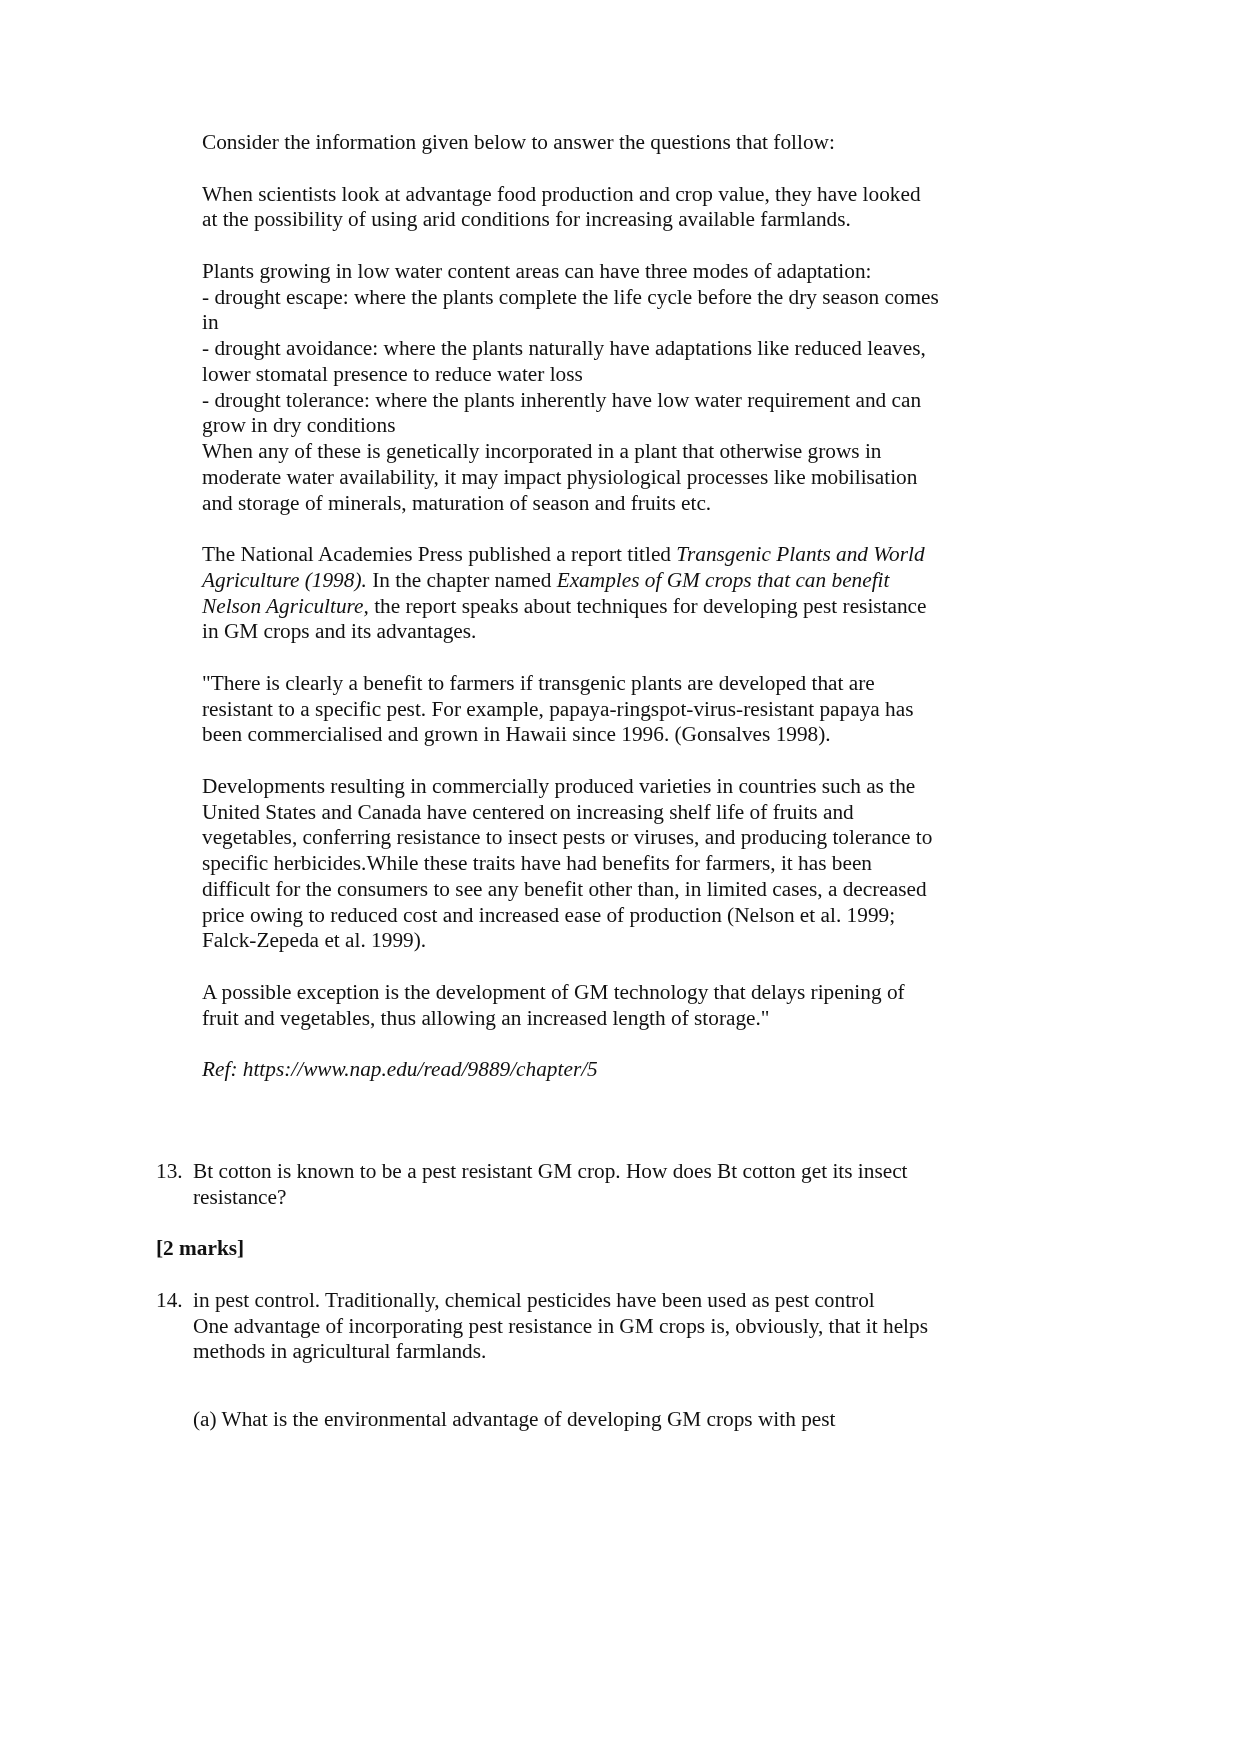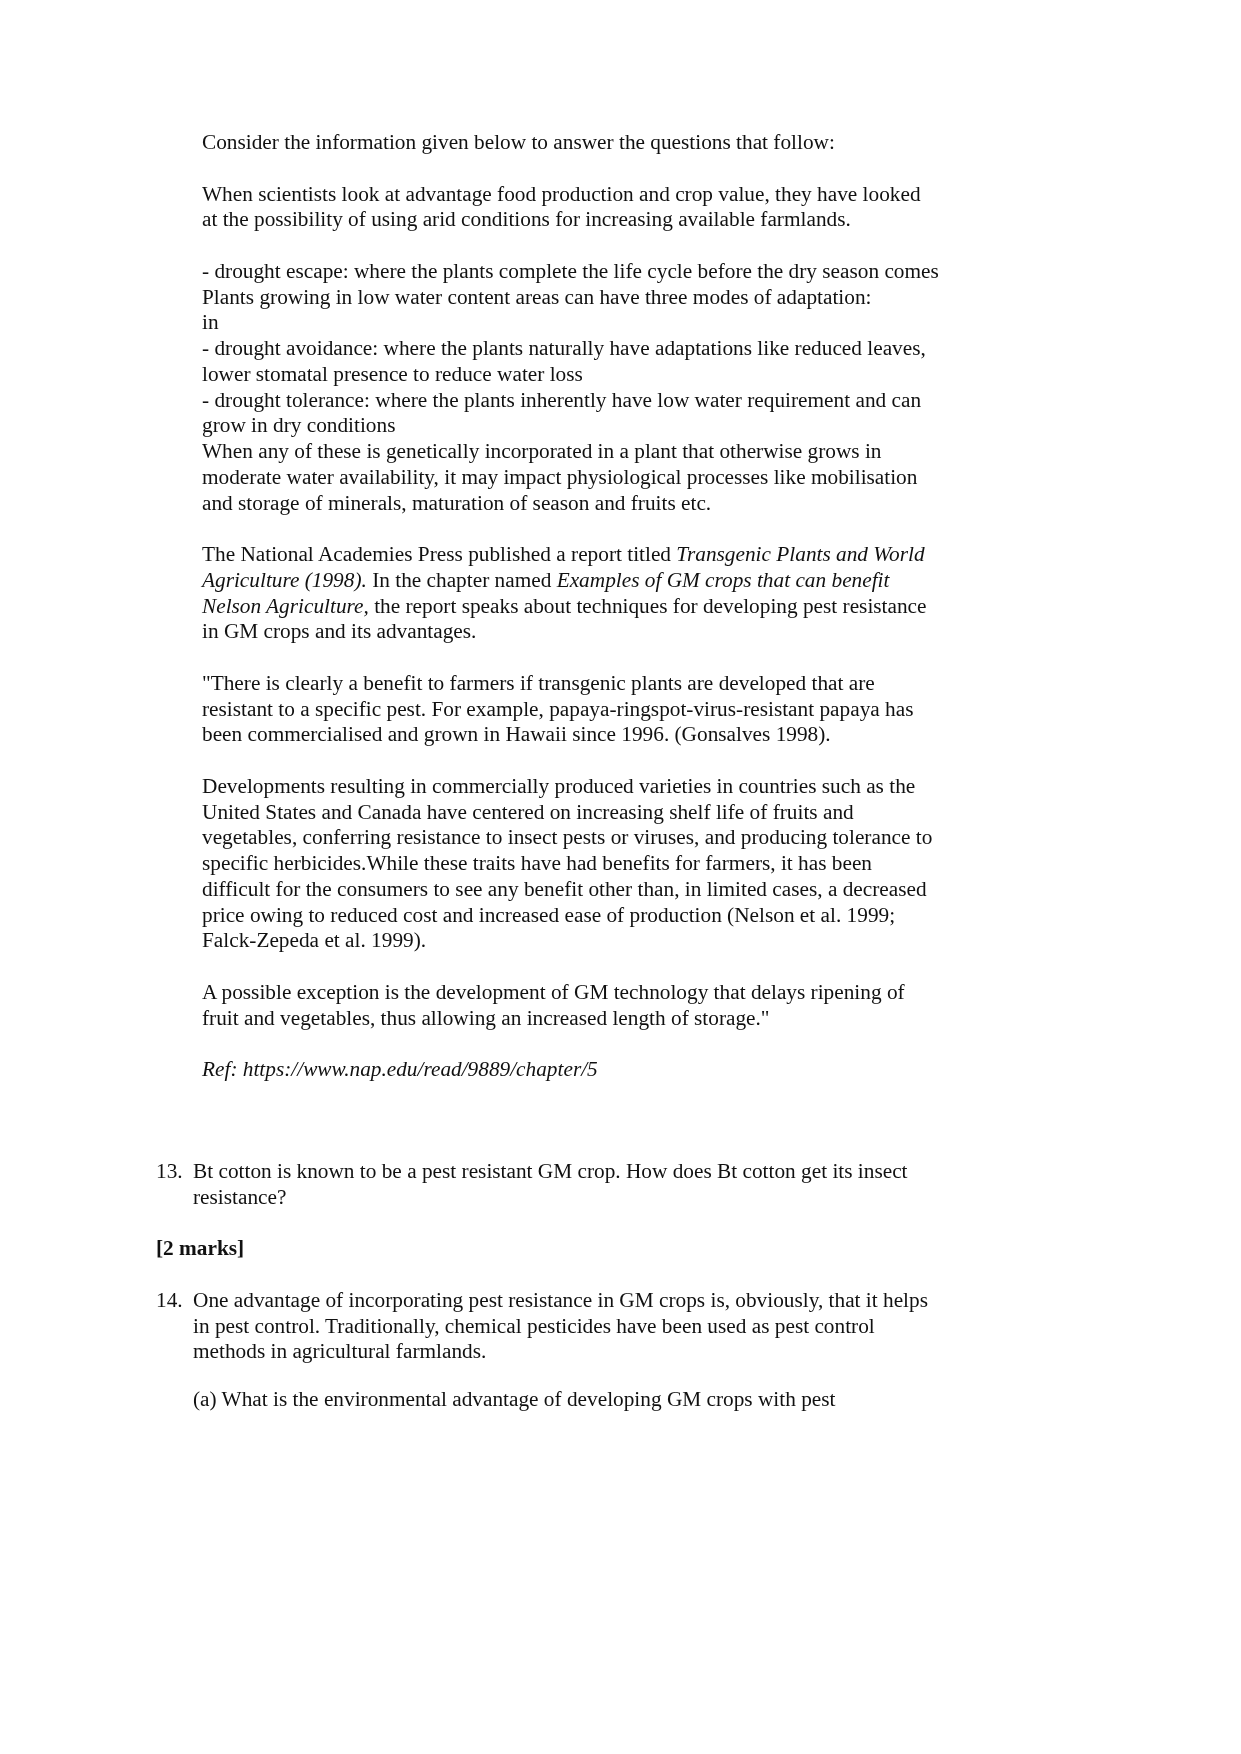--- a/index.html
+++ b/index.html
@@ -59,41 +59,41 @@
       position: absolute;
       left: 0;
       top: 0;
       width: 37px;
     }
     .marks {
       font-weight: bold;
       margin: 0 0 25.75px 0;
     }
     .subq {
-      margin-top: 22px;
+      margin-top: 42px;
     }
   </style>
 </head>
 <body>
 
 <div class="page">
   <div class="content">
 
     <p class="para">
       <span class="line">Consider the information given below to answer the questions that follow:</span>
     </p>
 
     <p class="para">
       <span class="line">When scientists look at advantage food production and crop value, they have looked</span>
       <span class="line">at the possibility of using arid conditions for increasing available farmlands.</span>
     </p>
 
     <p class="para">
+      <span class="line">Plants growing in low water content areas can have three modes of adaptation:</span>
       <span class="line">- drought escape: where the plants complete the life cycle before the dry season comes</span>
-      <span class="line">Plants growing in low water content areas can have three modes of adaptation:</span>
       <span class="line">in</span>
       <span class="line">- drought avoidance: where the plants naturally have adaptations like reduced leaves,</span>
       <span class="line">lower stomatal presence to reduce water loss</span>
       <span class="line">- drought tolerance: where the plants inherently have low water requirement and can</span>
       <span class="line">grow in dry conditions</span>
       <span class="line">When any of these is genetically incorporated in a plant that otherwise grows in</span>
       <span class="line">moderate water availability, it may impact physiological processes like mobilisation</span>
       <span class="line">and storage of minerals, maturation of season and fruits etc.</span>
     </p>
 
@@ -133,19 +133,19 @@
   <div class="questions">
     <div class="question">
       <span class="qnum">13.</span>
       <span class="line">Bt cotton is known to be a pest resistant GM crop. How does Bt cotton get its insect</span>
       <span class="line">resistance?</span>
     </div>
     <div class="marks">[2 marks]</div>
 
     <div class="question">
       <span class="qnum">14.</span>
+      <span class="line">in pest control. Traditionally, chemical pesticides have been used as pest control</span>
       <span class="line">One advantage of incorporating pest resistance in GM crops is, obviously, that it helps</span>
-      <span class="line">in pest control. Traditionally, chemical pesticides have been used as pest control</span>
       <span class="line">methods in agricultural farmlands.</span>
       <span class="line subq">(a) What is the environmental advantage of developing GM crops with pest</span>
     </div>
   </div>
 </div>
 
 </body></html>

